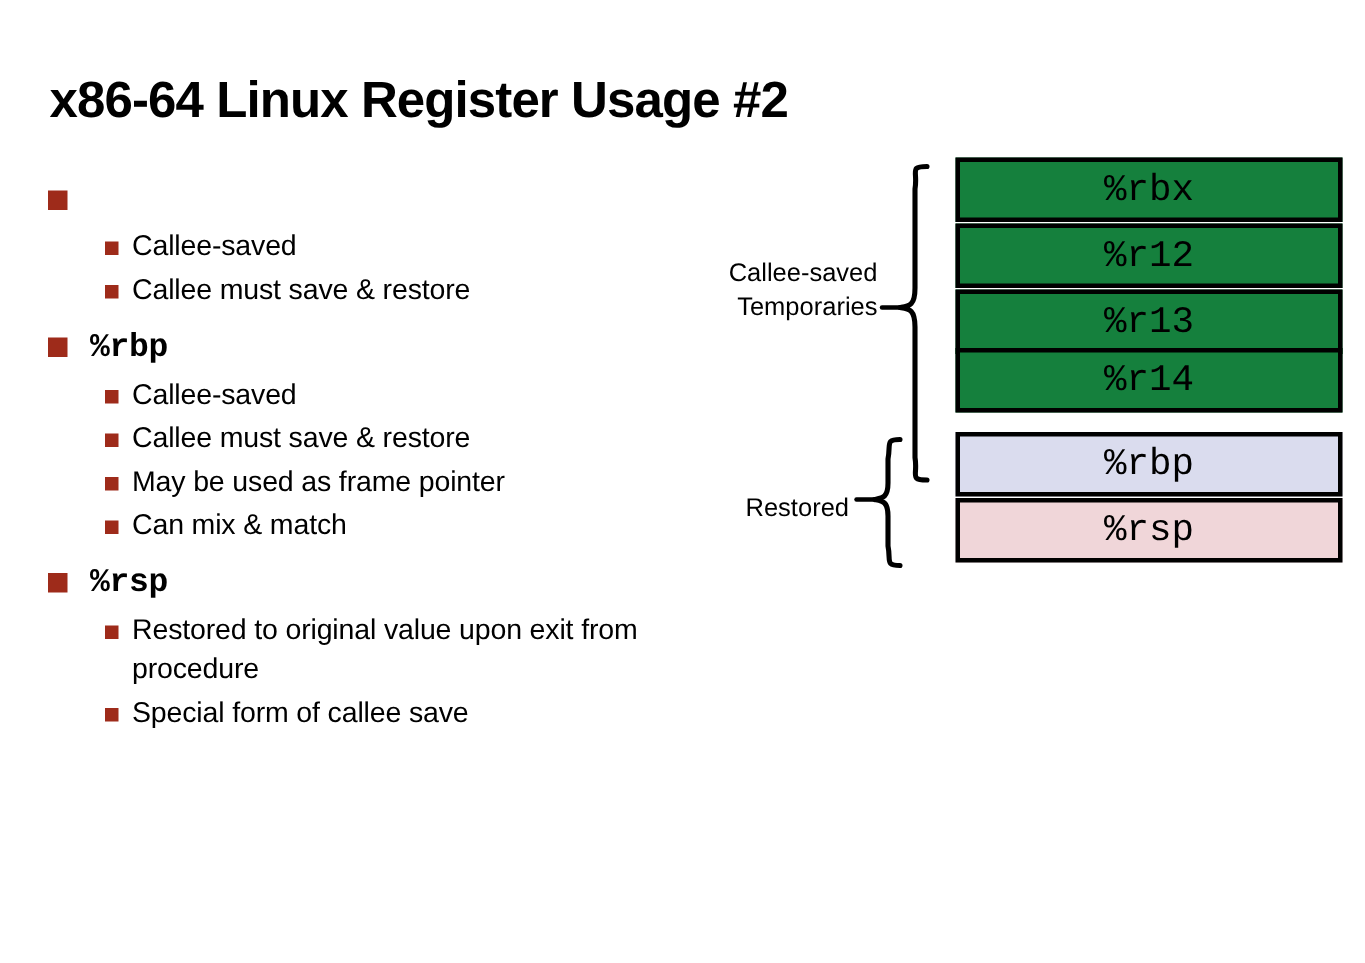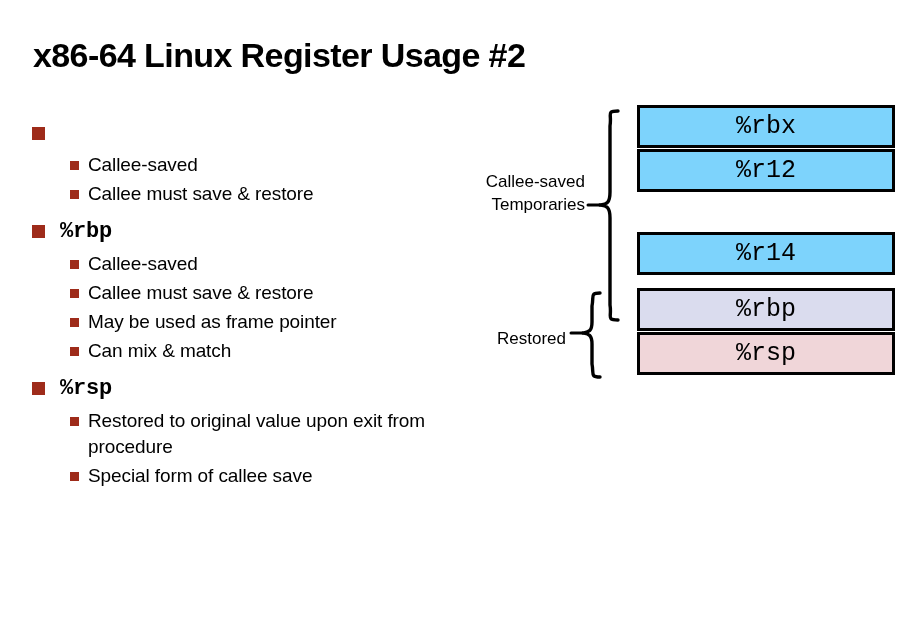--- a/index.html
+++ b/index.html
@@ -13,21 +13,21 @@
     position: relative;
     overflow: hidden;
     font-family: "Liberation Sans", sans-serif;
     color: #000000;
   }
 
   
   #slide-title {
     position: absolute;
     left: 33px;
-    top: 36px;
+    top: 48px;
     font-family: "Liberation Sans", sans-serif;
     font-size: 34px;
     font-weight: bold;
     letter-spacing: -0.6px;
     color: #000000;
     white-space: nowrap;
   }
 
   
   #bullet-list {
@@ -105,21 +105,21 @@
     align-items: center;
     justify-content: center;
   }
   .reg-box .reg-label {
     font-family: "Liberation Mono", "DejaVu Sans Mono", monospace;
     font-size: 25px;
     line-height: 25px;
     color: #000000;
     letter-spacing: 0px;
   }
-  .reg-green { background: #7dd3fc; }
+  .reg-green { background: #15803d; }
   .reg-blue  { background: #dadcee; }
   .reg-pink  { background: #f0d6d9; }
 
   
   .brace-svg {
     position: absolute;
     left: 0;
     top: 0;
     width: 470px;
     height: 300px;
@@ -233,20 +233,23 @@
   <div class="group-label" id="label-callee-saved">Callee-saved
 Temporaries</div>
   <div class="group-label" id="label-special">Restored</div>
 
   <div class="reg-box reg-green" style="top:5px;">
     <span class="reg-label">%rbx</span>
   </div>
   <div class="reg-box reg-green" style="top:49px;">
     <span class="reg-label">%r12</span>
   </div>
+  <div class="reg-box reg-green" style="top:93px;">
+    <span class="reg-label">%r13</span>
+  </div>
   <div class="reg-box reg-green" style="top:132px;">
     <span class="reg-label">%r14</span>
   </div>
   <div class="reg-box reg-blue" style="top:188px;">
     <span class="reg-label">%rbp</span>
   </div>
   <div class="reg-box reg-pink" style="top:232px;">
     <span class="reg-label">%rsp</span>
   </div>
 

